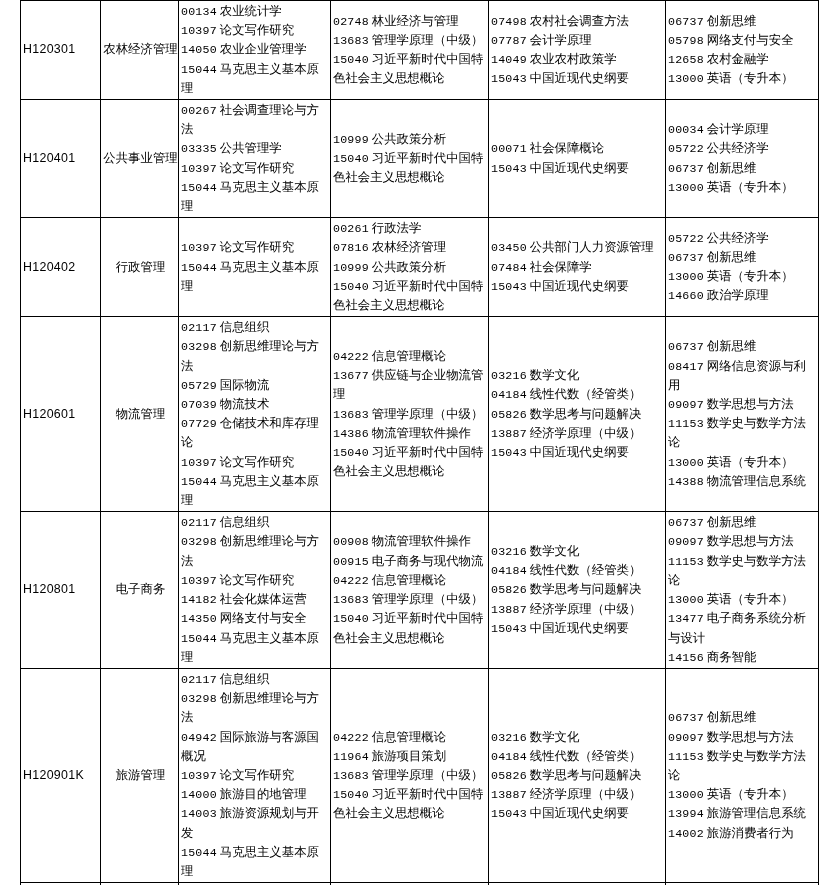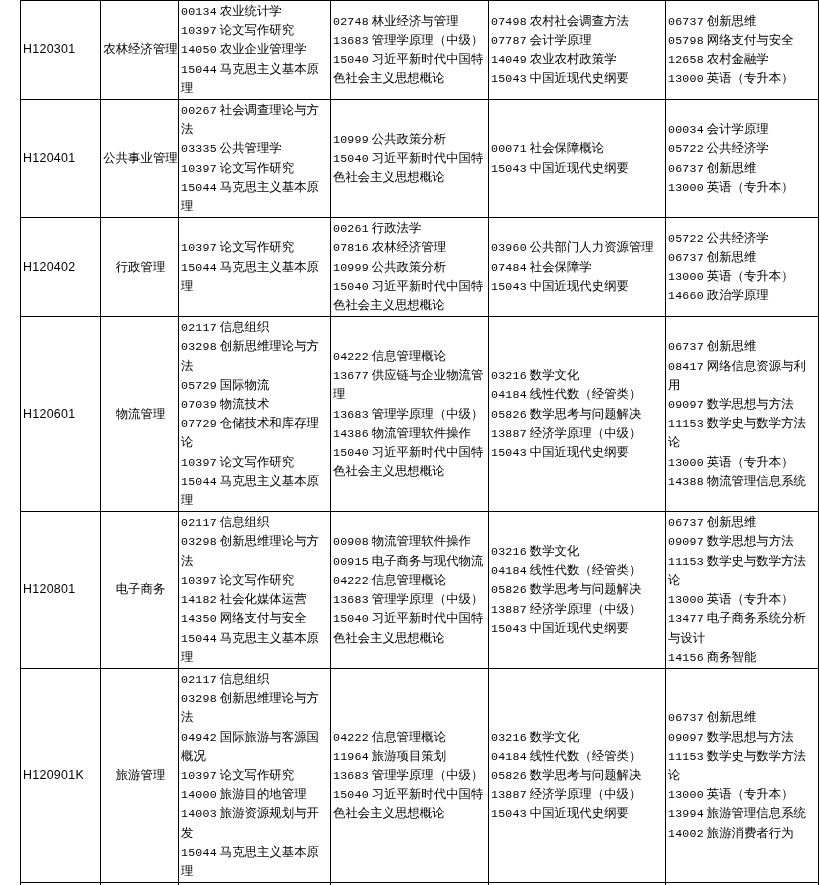--- a/index.html
+++ b/index.html
@@ -182,21 +182,21 @@
           <td class="cell-courses">
             <ul class="course-list">
               <li><span class="cnum">00261</span><span class="ctitle">行政法学</span></li>
               <li><span class="cnum">07816</span><span class="ctitle">农林经济管理</span></li>
               <li><span class="cnum">10999</span><span class="ctitle">公共政策分析</span></li>
               <li><span class="cnum">15040</span><span class="ctitle">习近平新时代中国特色社会主义思想概论</span></li>
             </ul>
           </td>
           <td class="cell-courses">
             <ul class="course-list">
-              <li><span class="cnum">03960</span><span class="ctitle">公共部门人力资源管理</span></li>
+              <li><span class="cnum">03450</span><span class="ctitle">公共部门人力资源管理</span></li>
               <li><span class="cnum">07484</span><span class="ctitle">社会保障学</span></li>
               <li><span class="cnum">15043</span><span class="ctitle">中国近现代史纲要</span></li>
             </ul>
           </td>
           <td class="cell-courses">
             <ul class="course-list">
               <li><span class="cnum">05722</span><span class="ctitle">公共经济学</span></li>
               <li><span class="cnum">06737</span><span class="ctitle">创新思维</span></li>
               <li><span class="cnum">13000</span><span class="ctitle">英语（专升本）</span></li>
               <li><span class="cnum">14660</span><span class="ctitle">政治学原理</span></li>

